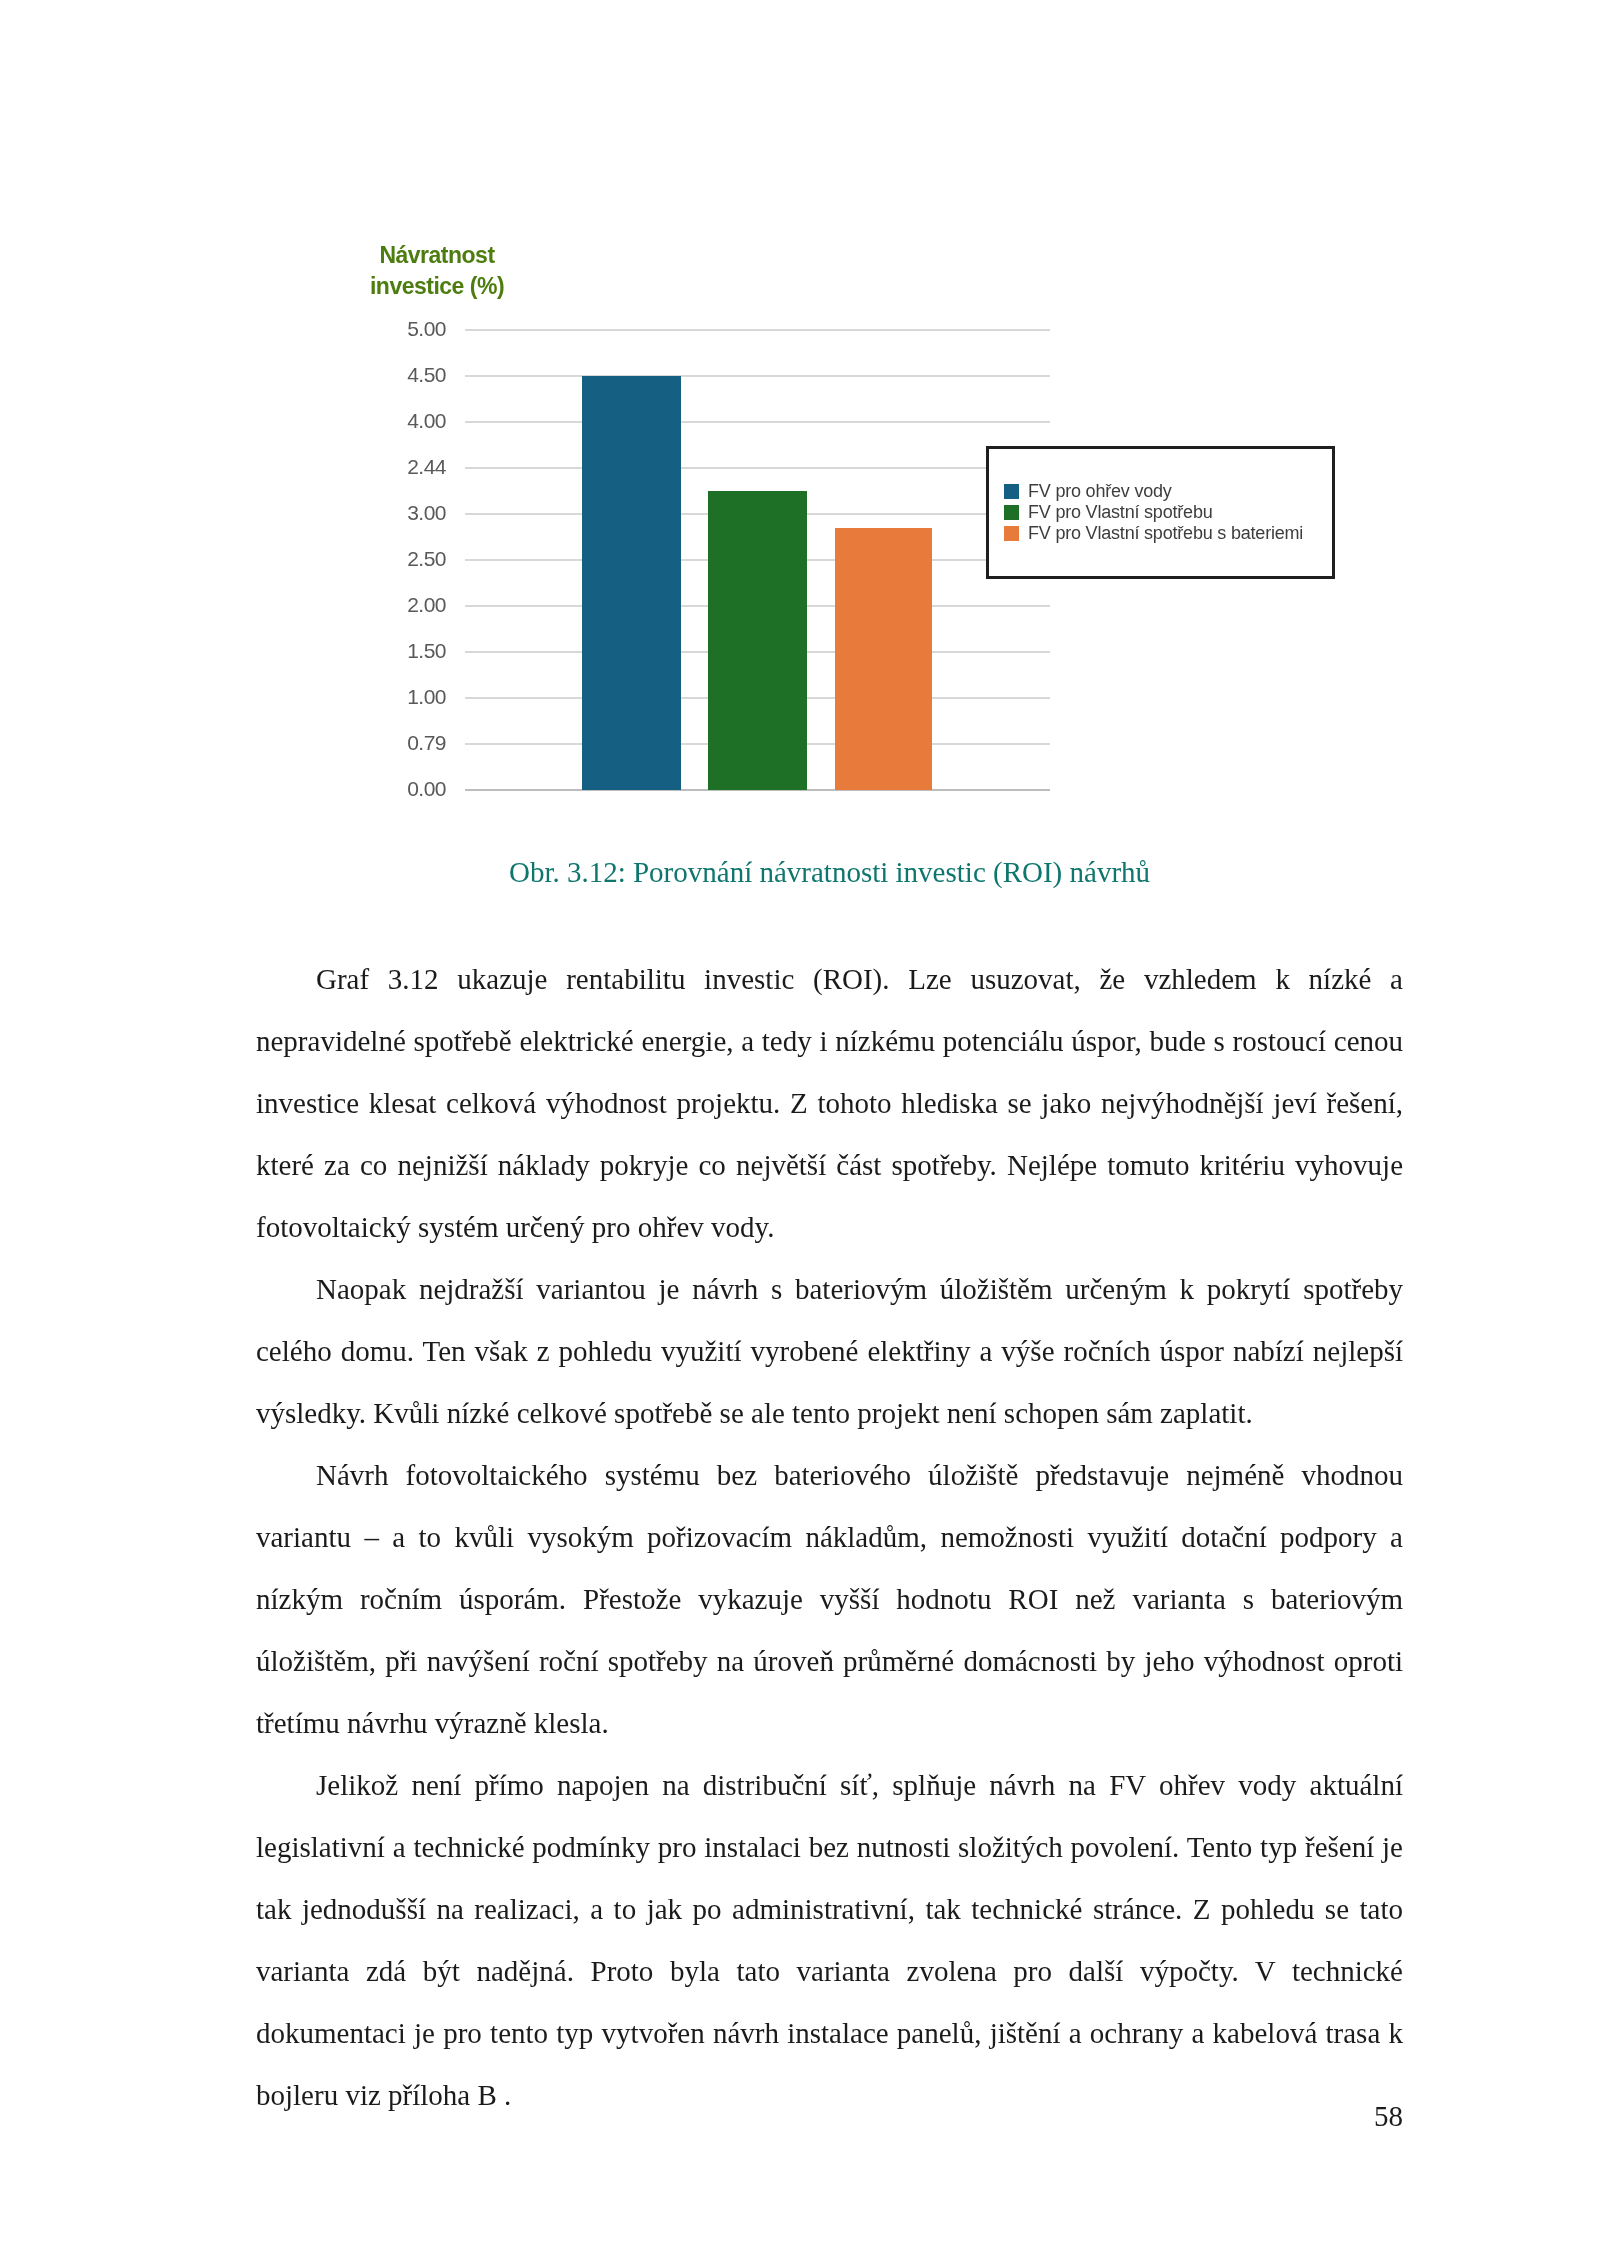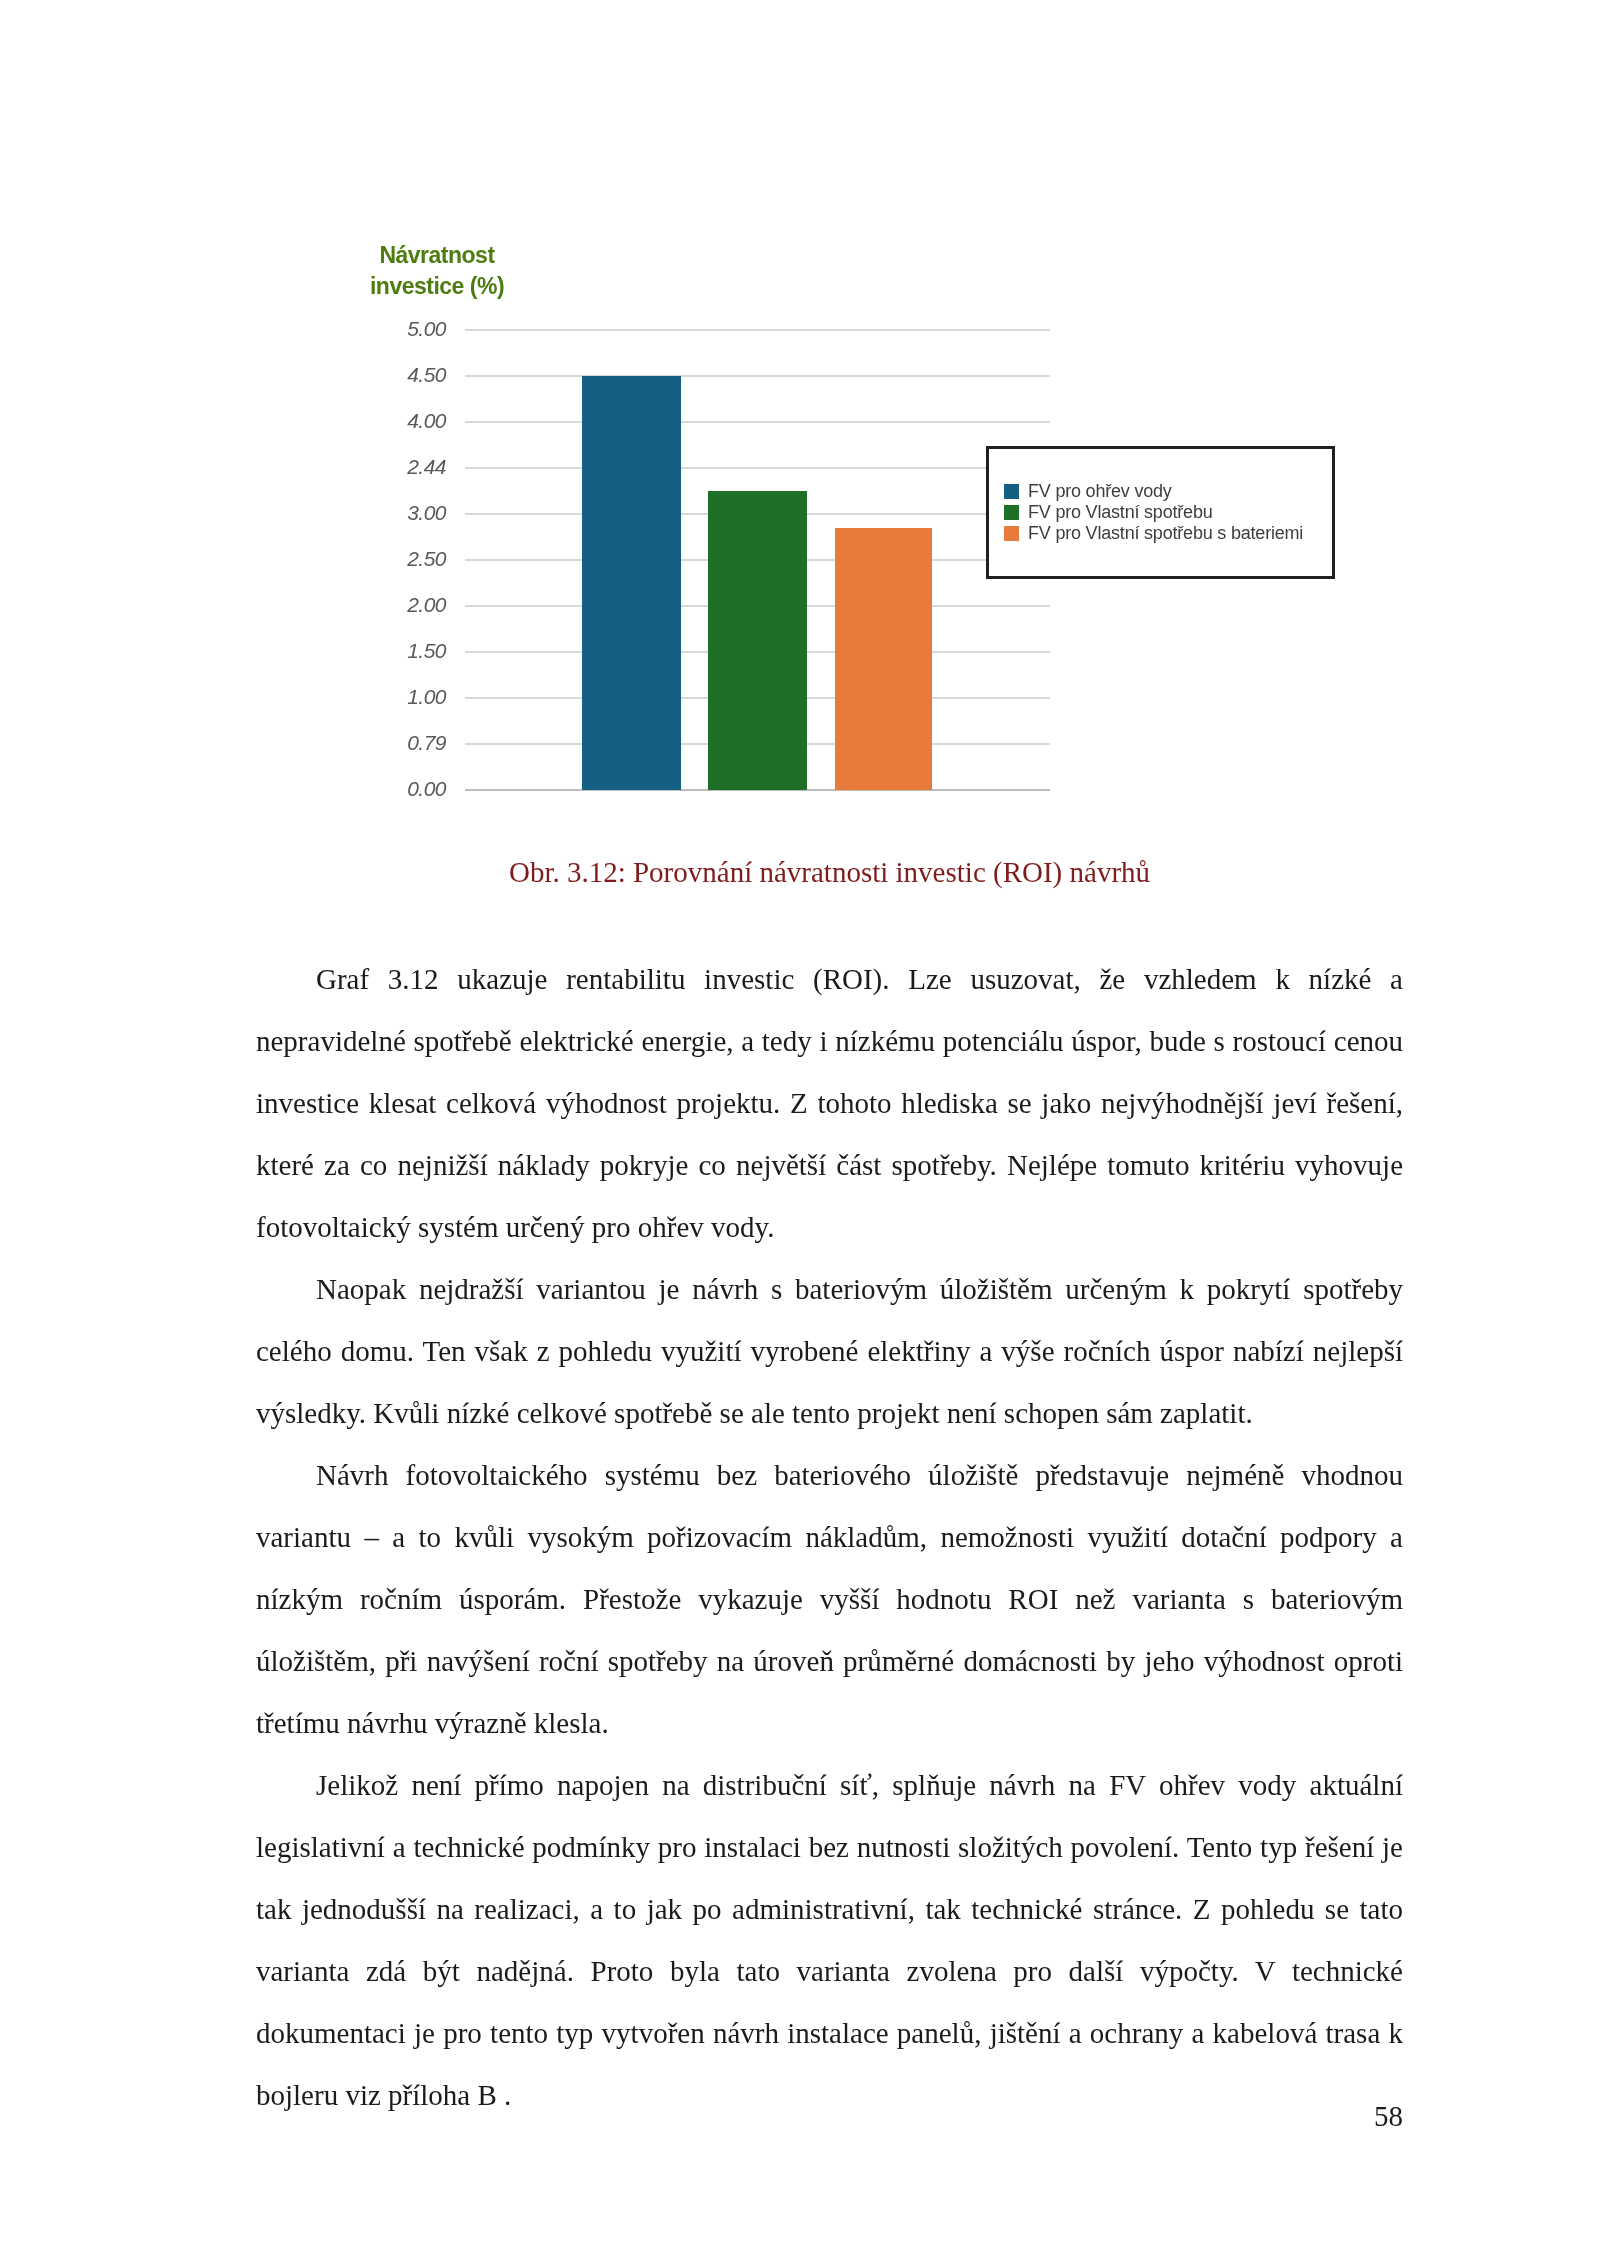--- a/index.html
+++ b/index.html
@@ -20,40 +20,40 @@
     text-align:center;
     font-family:"Liberation Sans", sans-serif;
     font-weight:bold; font-size:23px; line-height:31px;
     color:#4d7c0f; letter-spacing:-0.5px;
   }
   .gridline { position:absolute; height:2px; background:#d8d8d8; }
   .gridline.axis-line { background:#bdbdbd; }
   .tick {
     position:absolute; width:90px; text-align:right;
     font-family:"Liberation Sans", sans-serif;
-    font-size:21px; color:#595959; letter-spacing:-0.5px;font-style:italic;
+    font-size:21px; color:#595959; letter-spacing:-0.5px;
   }
   .bar { position:absolute; }
   .legend {
     position:absolute; left:986px; top:446px; width:349px; height:133px;
     background:#ffffff; border:3px solid #1f1f1f; box-sizing:border-box;
     display:flex; flex-direction:column; justify-content:center;
     padding-left:15px; z-index:5;
   }
   .legend-item {
     display:flex; align-items:center; gap:9px;
     font-family:"Liberation Sans", sans-serif;
     font-size:18px; color:#3d3d3d; letter-spacing:-0.2px;
     white-space:nowrap;
   }
   .swatch { width:15px; height:15px; flex:0 0 15px; }
   
   .caption {
     position:absolute; left:256px; top:856px; width:1147px;
-    text-align:center; font-size:29px; color:#7f1d1d;
+    text-align:center; font-size:29px; color:#0f766e;
   }
   .bodytext {
     position:absolute; left:256px; top:948px; width:1147px;
     font-size:29px; line-height:62px; text-align:justify;
   }
   .bodytext p { margin:0; text-indent:60px; }
   .pageno {
     position:absolute; left:256px; top:2100px; width:1147px;
     text-align:right; font-size:29px; color:#1b1b1b;
   }

